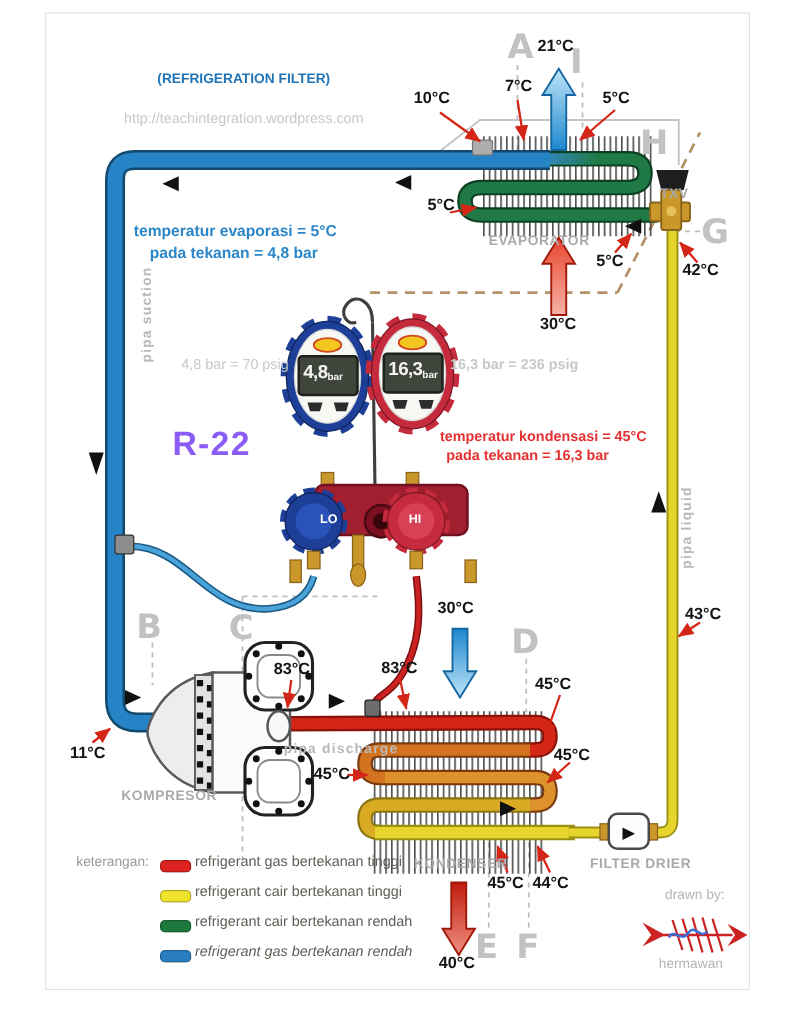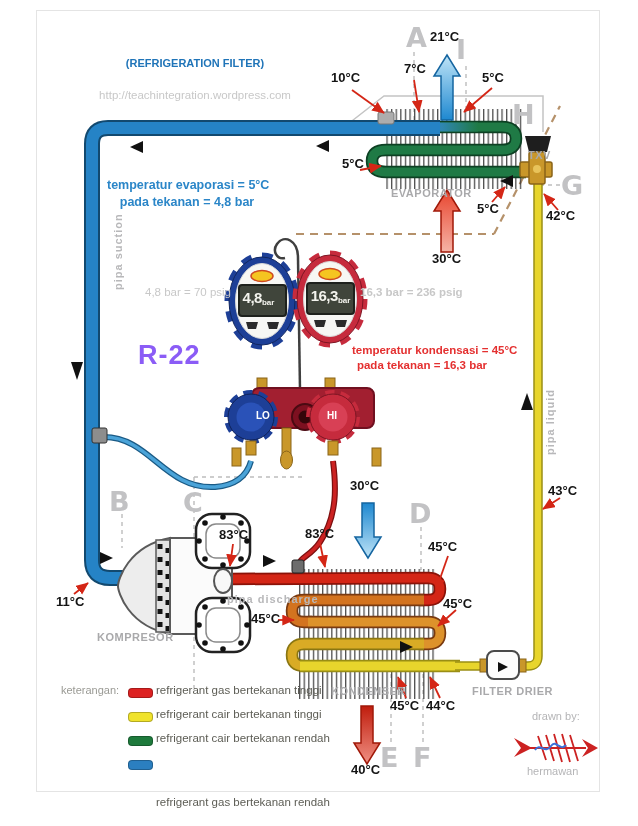--- a/index.html
+++ b/index.html
@@ -338,17 +338,17 @@
   <div class="lbl t" style="left:351px;top:762px;">40°C</div>
 
   <div class="lbl legend-head" style="left:61px;top:684px;">keterangan:</div>
   <div class="legend-pill" style="left: 128px; top: 688px; background: rgb(221, 34, 34);"></div>
   <div class="legend-pill" style="left: 128px; top: 712px; background: rgb(240, 227, 44);"></div>
   <div class="legend-pill" style="left: 128px; top: 736px; background: rgb(30, 122, 60);"></div>
   <div class="legend-pill" style="left: 128px; top: 760px; background: rgb(43, 127, 192);"></div>
   <div class="lbl legend-item" style="left:156px;top:684px;">refrigerant gas bertekanan tinggi</div>
   <div class="lbl legend-item" style="left:156px;top:708px;">refrigerant cair bertekanan tinggi</div>
   <div class="lbl legend-item" style="left:156px;top:732px;">refrigerant cair bertekanan rendah</div>
-  <div class="lbl legend-item" style="left:156px;top:796px;">refrigerant gas bertekanan rendah</div>
+  <div class="lbl legend-item" style="left:156px;top:756px;font-style:italic;">refrigerant gas bertekanan rendah</div>
 
   <div class="lbl credit" style="left:532px;top:710px;">drawn by:</div>
   <div class="lbl credit" style="left:527px;top:765px;">hermawan</div>
 </div>
 
 </body></html>

